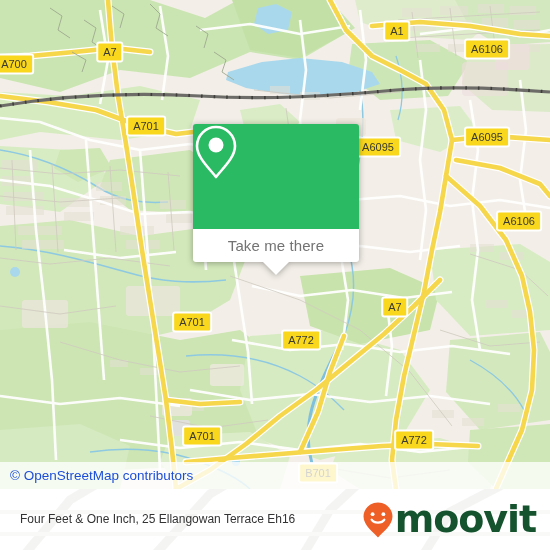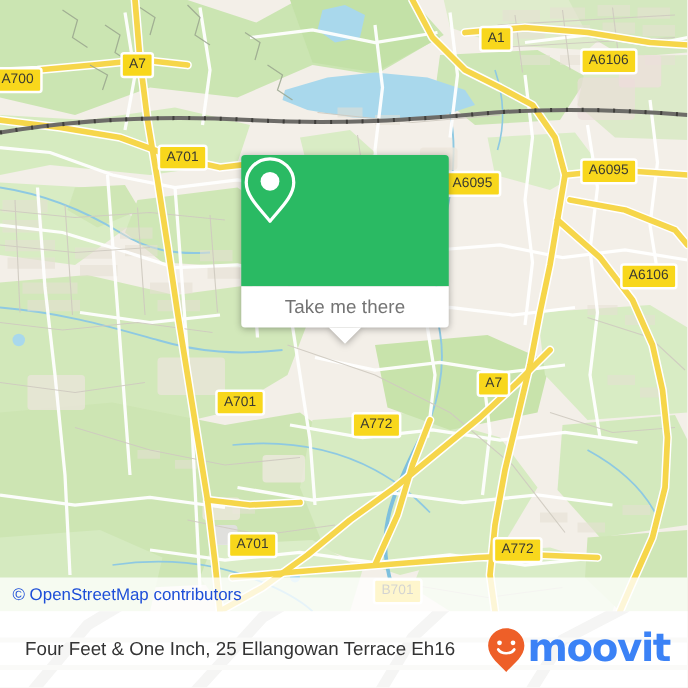--- a/index.html
+++ b/index.html
@@ -92,29 +92,29 @@
     opacity:0.10;
     pointer-events:none;
   }
   .footer-inner{
     position:absolute;left:0;top:0;width:550px;height:61px;
     display:flex;align-items:center;justify-content:space-between;
     padding:0 14px 0 20px;box-sizing:border-box;
   }
   .addr{
     color:#333333;
-    font-size:15px;
+    font-size:12px;
     line-height:19px;
     max-width:390px;
   }
   .addr div{white-space:nowrap;}
   .brand{display:flex;align-items:center;gap:2px;}
   .brand-word{
-    color:#3b82f6;
-    font-size:31px;
+    color:#14532d;
+    font-size:38px;
     font-weight:bold;
     letter-spacing:-1.1px;
     line-height:31px;
     font-family:"DejaVu Sans","Liberation Sans",sans-serif;
   }
 </style>
 </head>
 <body>
 
 <div id="root">

